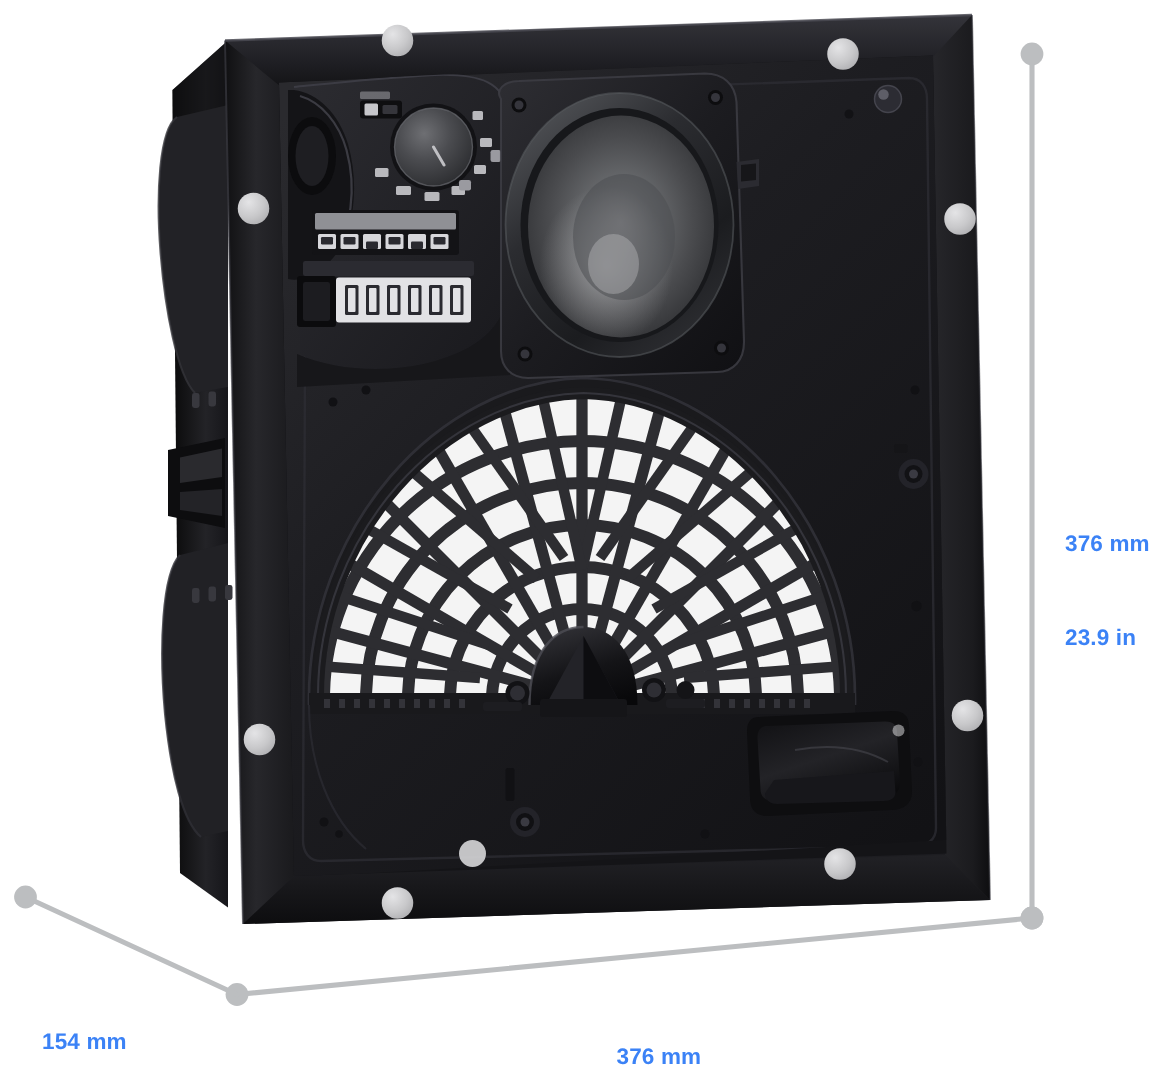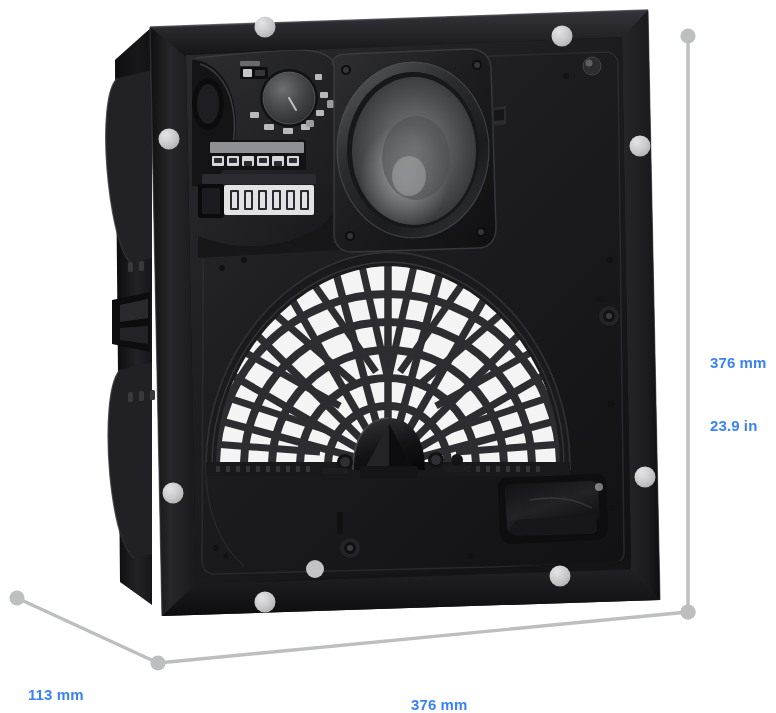--- a/index.html
+++ b/index.html
@@ -506,17 +506,17 @@
     <div>376 mm</div>
     <div>23.9 in</div>
   </div>
 
   <div class="dim-label" id="label-width">
     <div>376 mm</div>
     
   </div>
 
   <div class="dim-label" id="label-depth">
-    <div>113 mm</div>
+    <div>154 mm</div>
     
   </div>
 
 </div>
 
 </body></html>

